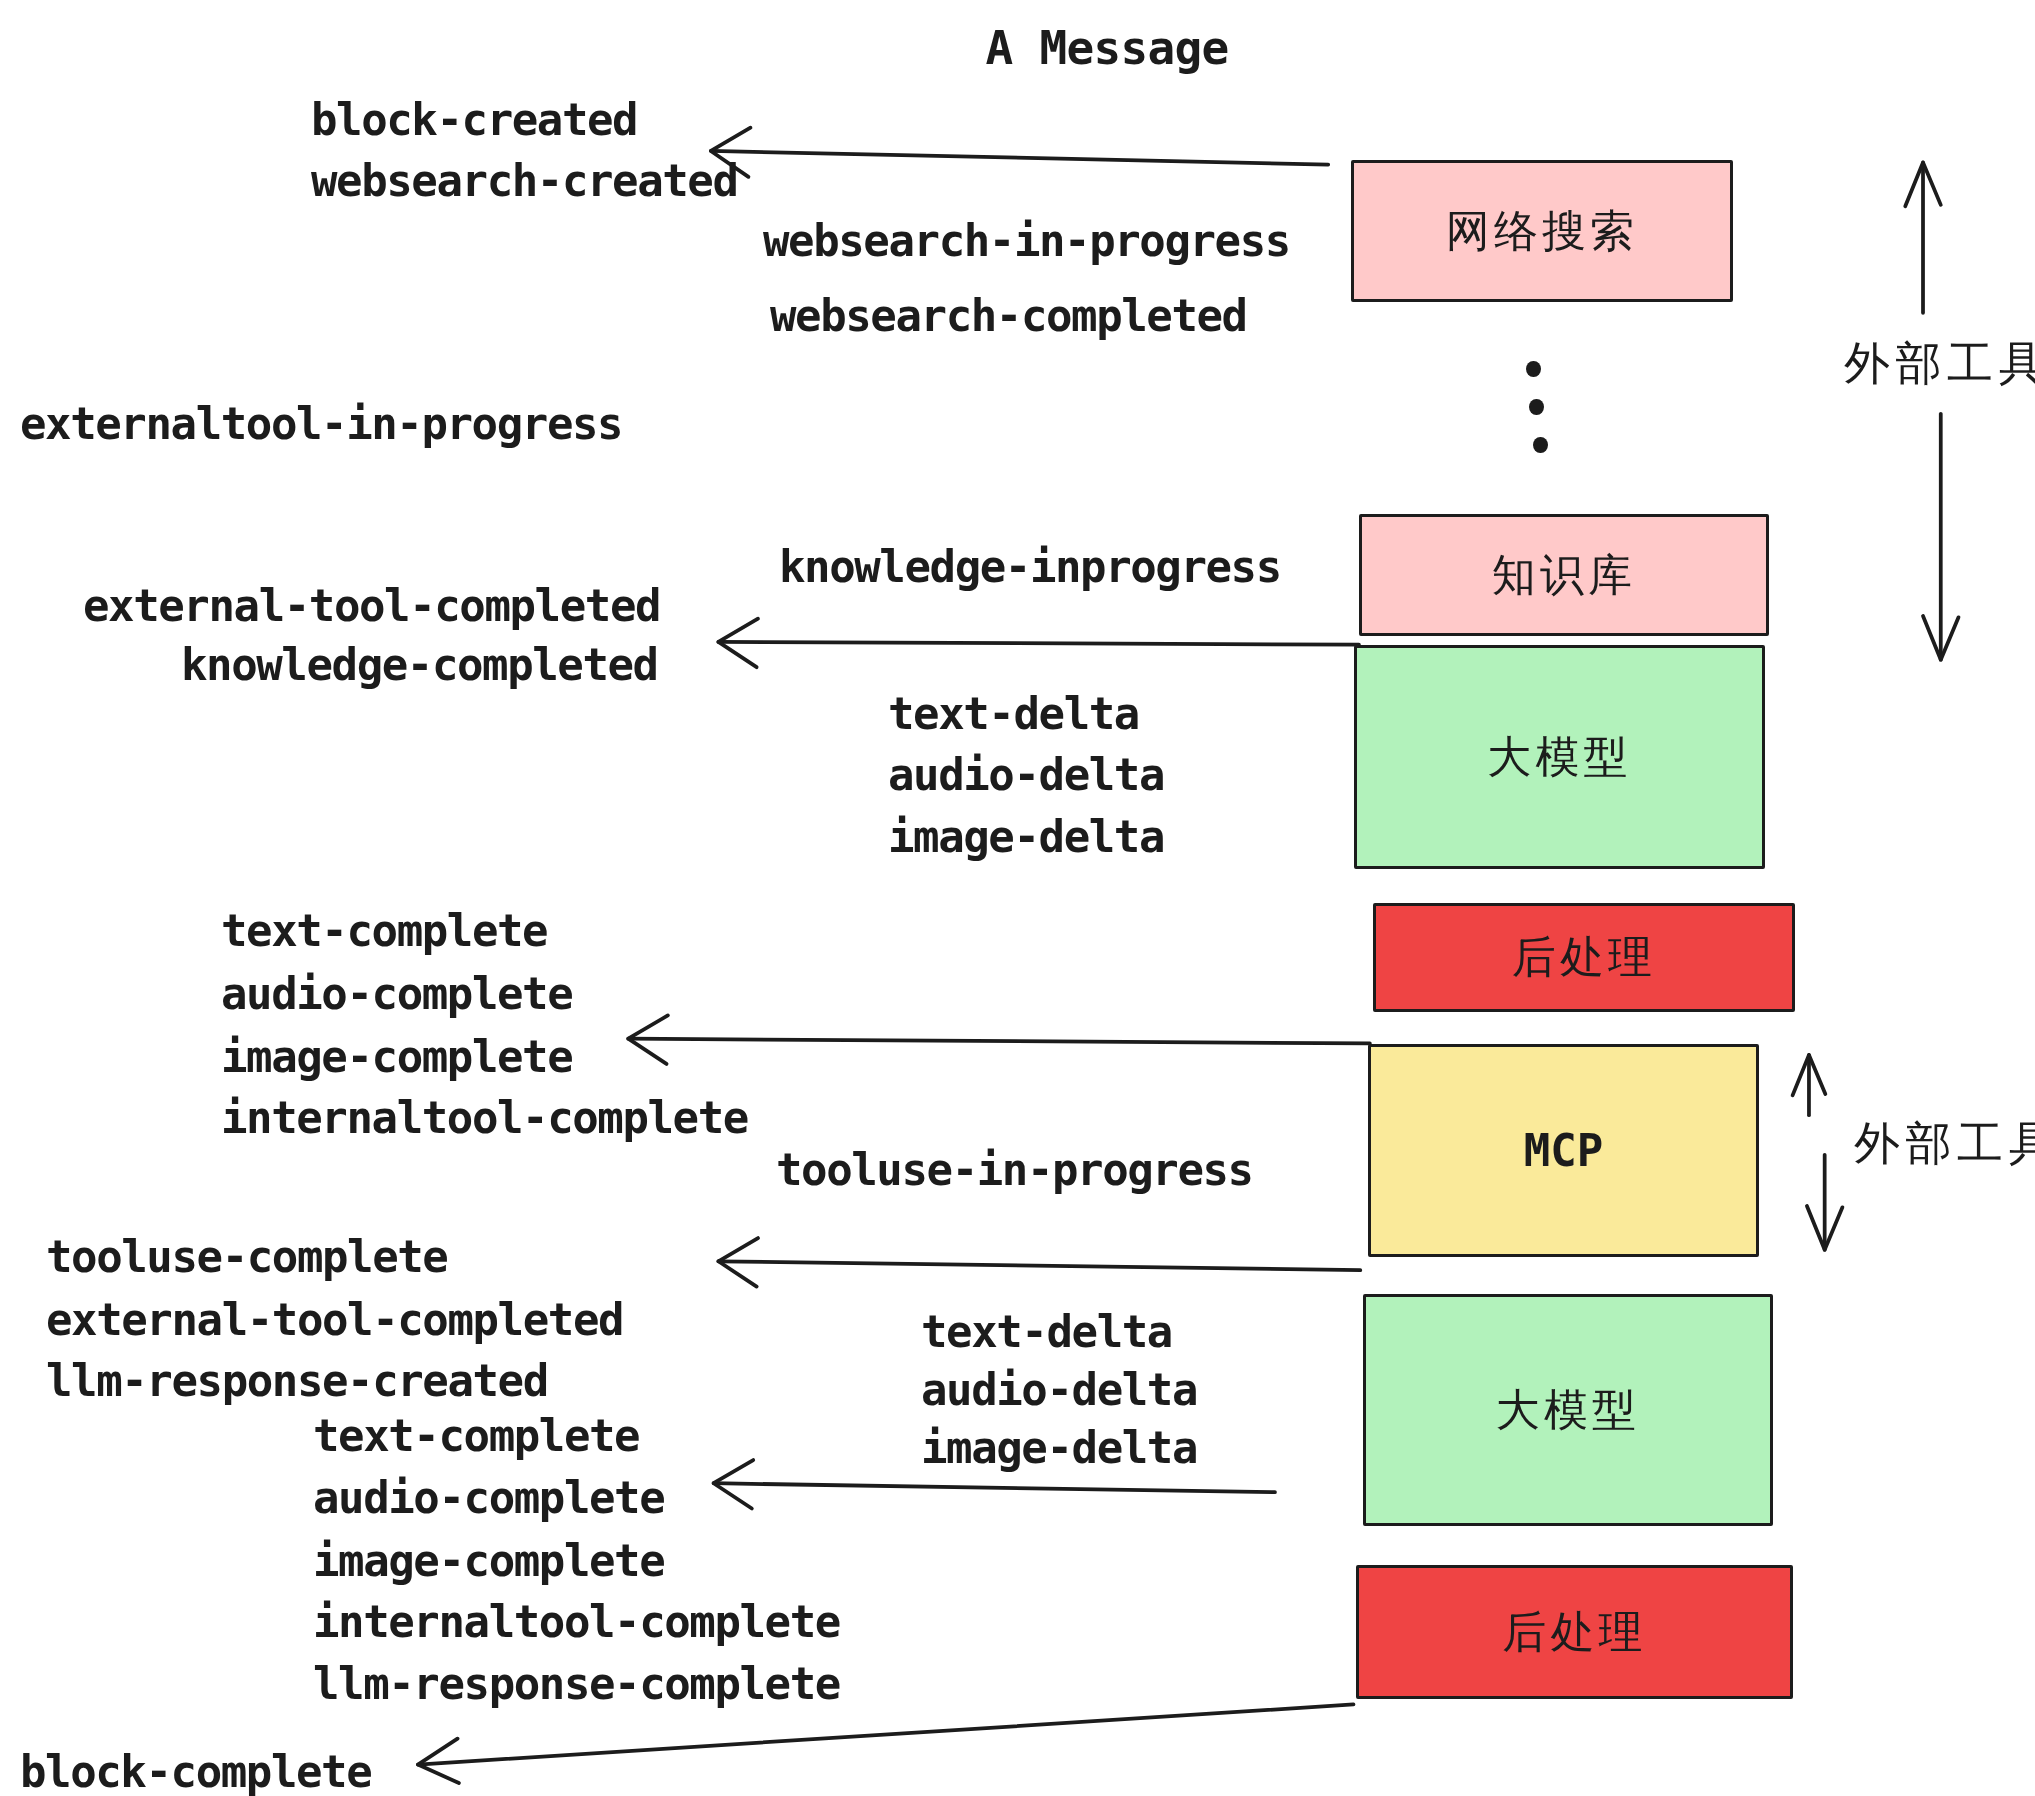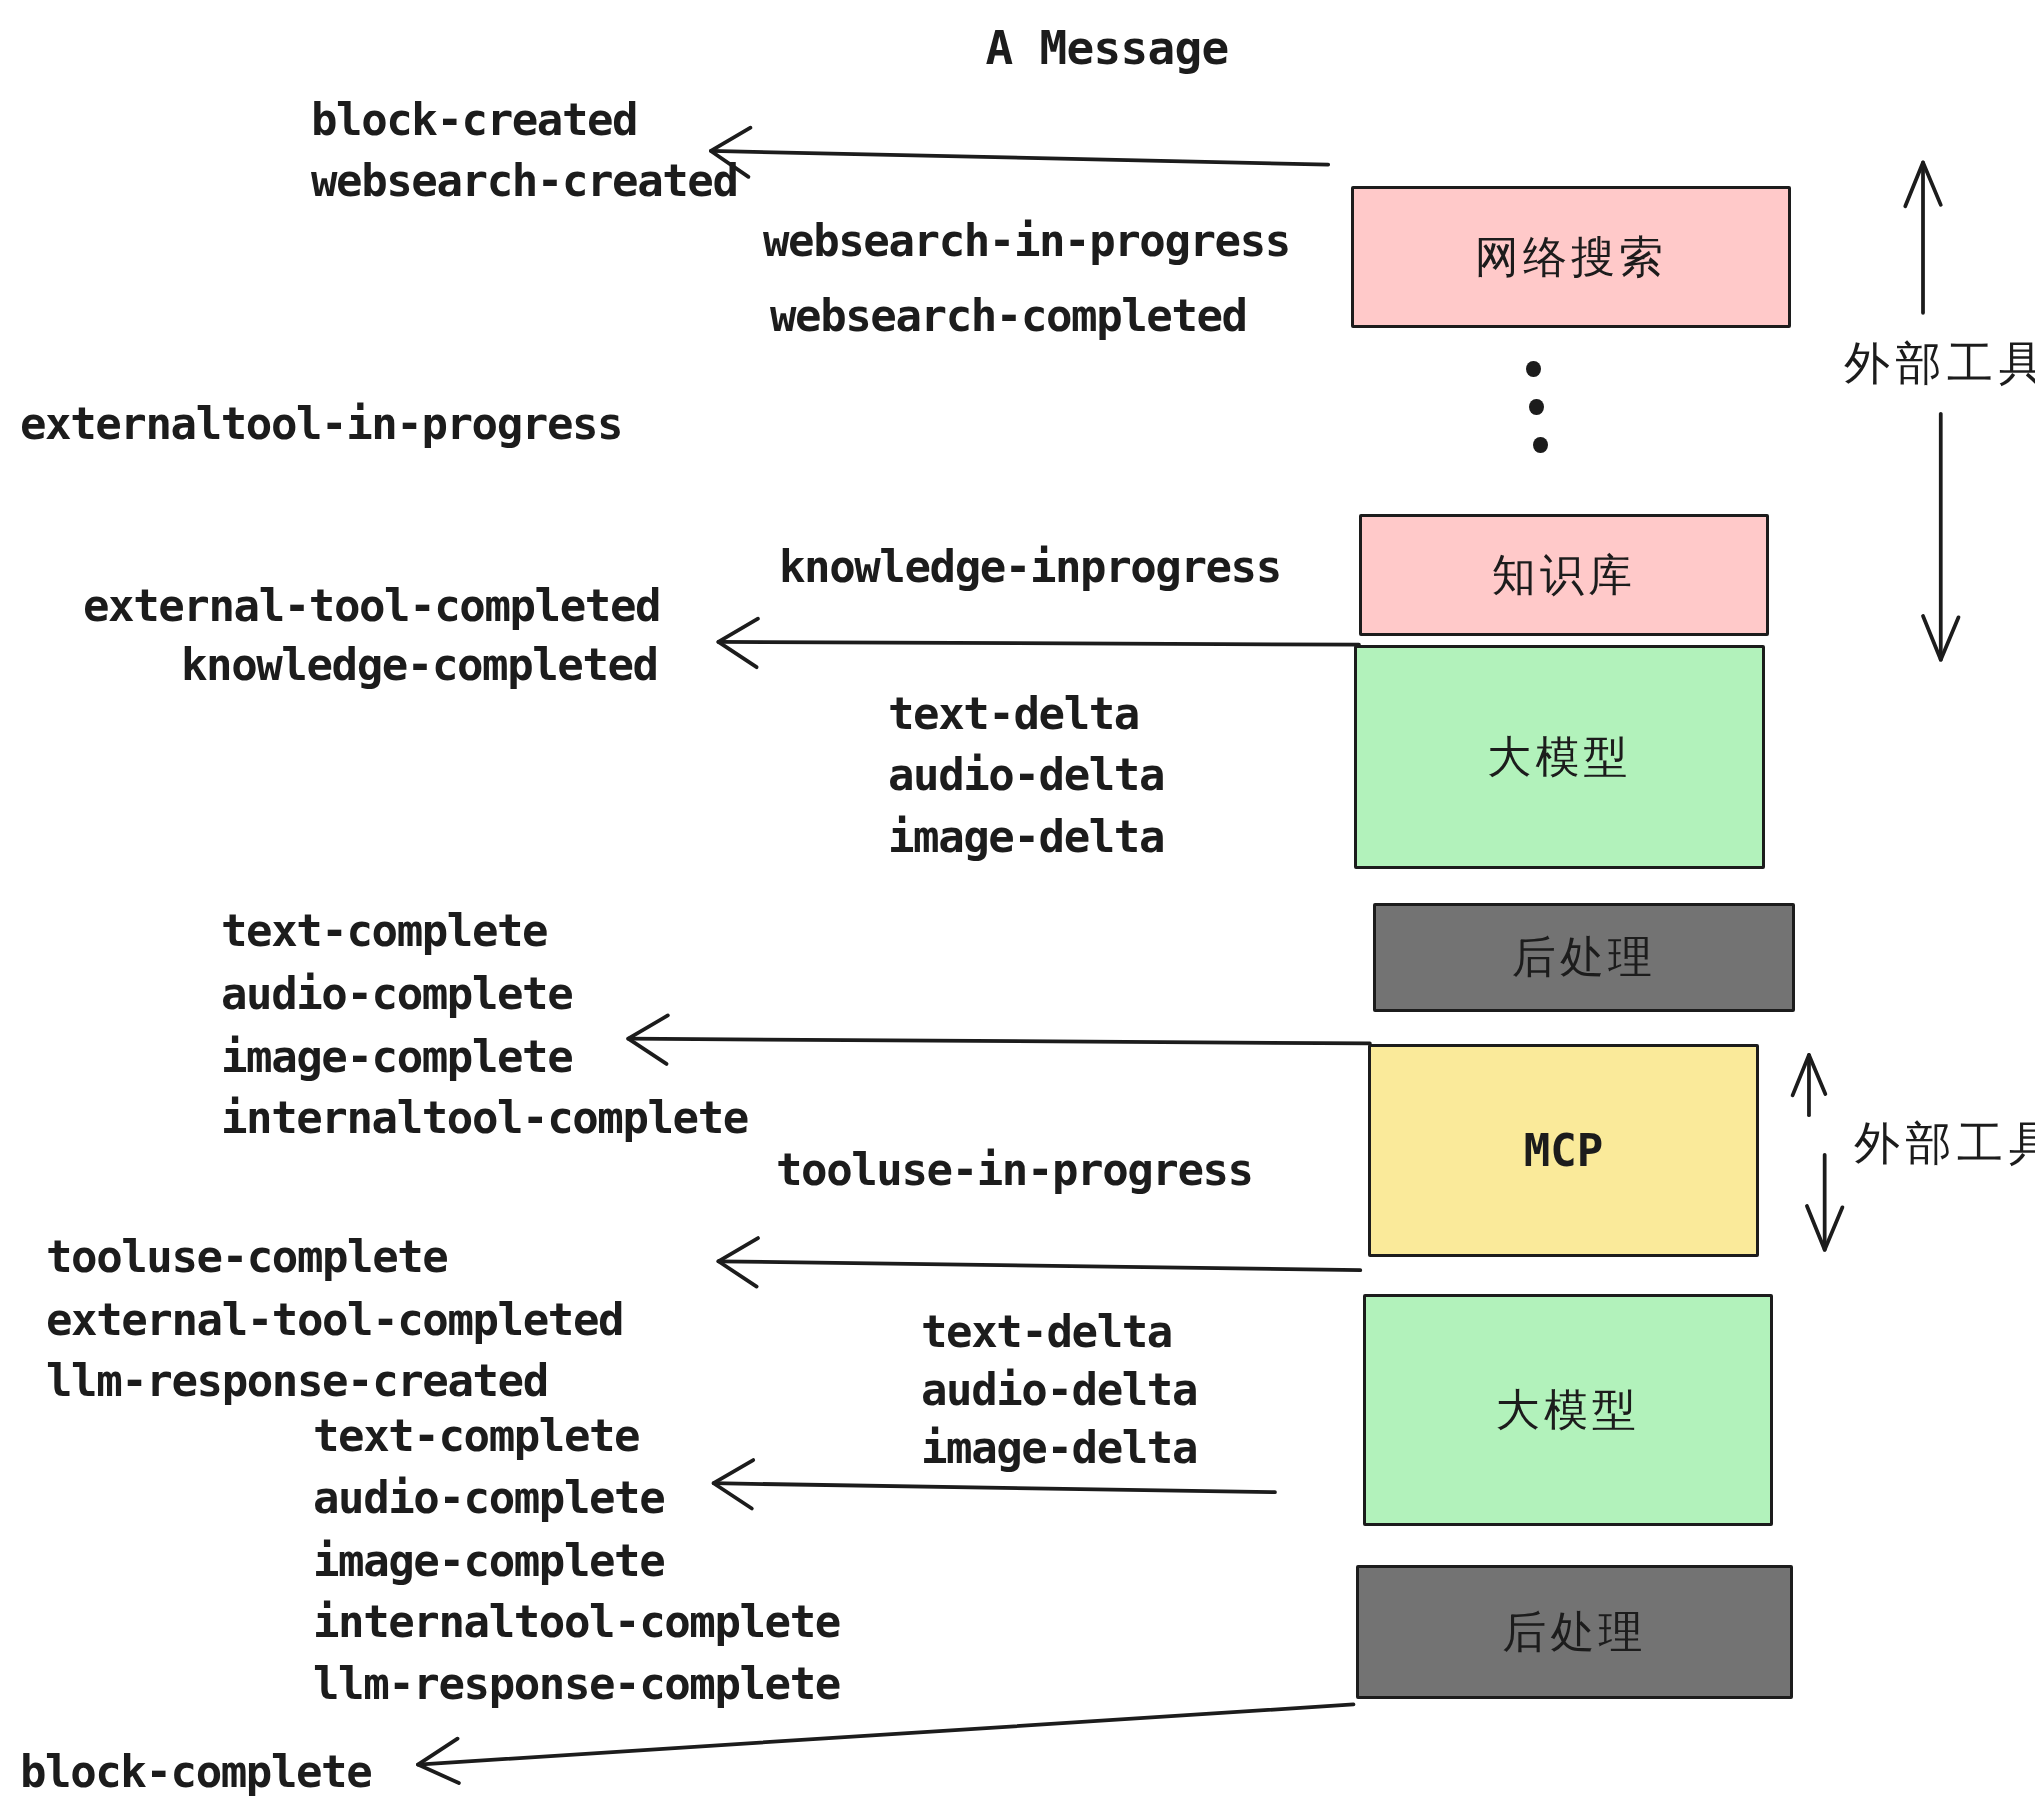--- a/index.html
+++ b/index.html
@@ -32,21 +32,21 @@
     font-size:44px;letter-spacing:4.1px;
     box-sizing:border-box;
   }
   .box.mono{
     font-family:"DejaVu Sans Mono","Liberation Mono",monospace;
     font-weight:700;letter-spacing:0;
   }
   .pink{background:#FFC9C9;}
   .green{background:#B2F2BB;}
   .yellow{background:#FAEA9A;}
-  .white{background:#737373;}
+  .white{background:#ef4444;}
   .anno{
     position:absolute;
     font-family:Liberation Sans, sans-serif;
     font-size:46px;letter-spacing:5.5px;white-space:nowrap;margin-left:29px;
   }
   .dot{
     position:absolute;width:15px;height:16.4px;border-radius:50%;
     background:#1c1c1c;
   }
   svg.arrows{position:absolute;left:0;top:0;pointer-events:none;}
@@ -80,21 +80,21 @@
   <div class="ev" style="left:921px;top:1308px">text-delta</div>
   <div class="ev" style="left:921px;top:1366px">audio-delta</div>
   <div class="ev" style="left:921px;top:1424px">image-delta</div>
   <div class="ev" style="left:313px;top:1412px">text-complete</div>
   <div class="ev" style="left:313px;top:1474px">audio-complete</div>
   <div class="ev" style="left:313px;top:1537px">image-complete</div>
   <div class="ev" style="left:313px;top:1598px">internaltool-complete</div>
   <div class="ev" style="left:313px;top:1660px">llm-response-complete</div>
   <div class="ev" style="left:20px;top:1748px">block-complete</div>
 
-  <div class="box pink" style="left:1351px;top:186px;width:440px;height:142px">网络搜索</div>
+  <div class="box pink" style="left:1351px;top:160px;width:382px;height:142px">网络搜索</div>
   <div class="box pink" style="left:1359px;top:514px;width:410px;height:122px">知识库</div>
   <div class="box green" style="left:1354px;top:645px;width:411px;height:224px">大模型</div>
   <div class="box white" style="left:1373px;top:903px;width:422px;height:109px">后处理</div>
   <div class="box yellow mono" style="left:1368px;top:1044px;width:391px;height:213px">MCP</div>
   <div class="box green" style="left:1363px;top:1294px;width:410px;height:232px">大模型</div>
   <div class="box white" style="left:1356px;top:1565px;width:437px;height:134px">后处理</div>
 
   <div>
     <div class="dot" style="left:1526px;top:361px"></div>
     <div class="dot" style="left:1529px;top:399px"></div>

